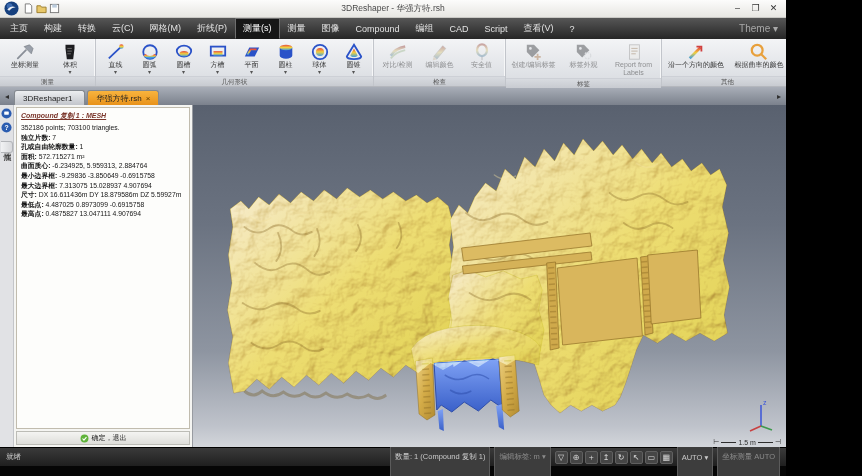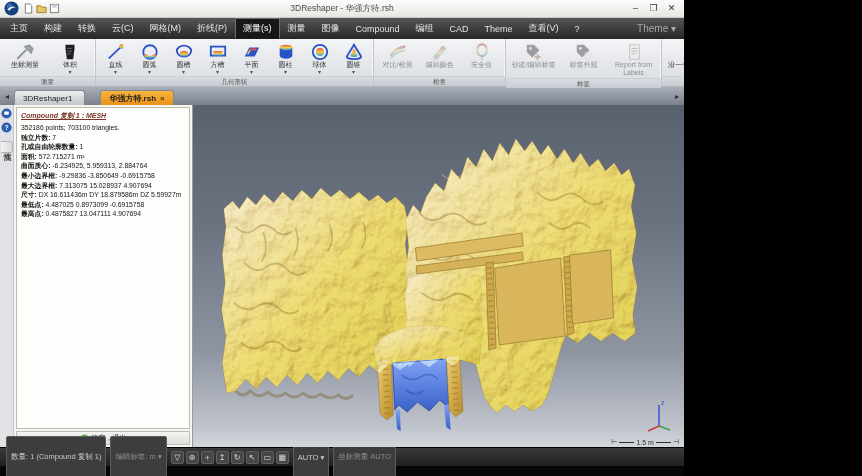--- a/index.html
+++ b/index.html
@@ -1,17 +1,17 @@
 <!DOCTYPE html>
 <html><head>
 <meta charset="utf-8">
 <style>
   *{box-sizing:border-box;margin:0;padding:0}
   html,body{background:#000}
-  .app{position:relative;width:684px;height:476px;overflow:hidden;
+  .app{position:relative;width:786px;height:476px;overflow:hidden;
        font-family:"Liberation Sans",sans-serif;background:#c2410c;
        -webkit-font-smoothing:antialiased}
   
   .titlebar{height:18px;background:linear-gradient(#fcfcfb,#e7e6e2);
     border-bottom:1px solid #c9c8c4;display:flex;align-items:center;position:relative;padding:0 4px}
   .applogo svg{width:15px;height:15px;display:block}
   .qa{display:flex;align-items:center;gap:2px;margin-left:4px}
   .qa-btn svg{width:11px;height:11px;display:block}
   .wtitle{position:absolute;left:0;right:0;text-align:center;font-size:8.5px;color:#4a4a4a;pointer-events:none}
   .wctrls{margin-left:auto;display:flex;gap:1px}
@@ -36,21 +36,21 @@
   .g1 .rbtn{width:44px}.g2 .rbtn{width:33px}.g3 .rbtn{width:41px}.g4 .rbtn{width:49px}.g5 .rbtn{width:62px}
   .rgrouplabel{height:10px;line-height:9px;font-size:6.5px;color:#555;text-align:center;
     background:linear-gradient(#d8dbe0,#c8cbd1);border-top:1px solid #cdd0d6}
   .rfill{flex:1}
   
   .tabbar{height:18px;background:linear-gradient(#a9aeb8,#7b818c);display:flex;align-items:flex-end;padding:0 2px;gap:2px}
   .tabarrow{font-size:8px;color:#2e2e2e;padding:0 3px;align-self:center}
   .tabarrow.right{margin-left:auto}
   .dtab{height:15px;display:flex;align-items:center;gap:4px;font-size:8px;padding:0 8px;color:#222;
     background:linear-gradient(#eceef0,#c2c5cb);border:1px solid #84898f;border-bottom:none;border-radius:3px 3px 0 0;white-space:nowrap}
-  .dtab.active{background:linear-gradient(#f8b43e,#e8921a);font-weight:bold}
+  .dtab.active{background:linear-gradient(#f8b43e,#e8921a);font-weight:normal}
   .dtab .close{font-size:8px;color:#5a3a00}
   
   .main{display:flex;height:342px}
   .sidestrip{width:14px;background:#e1e2e5;border-right:1px solid #c3c5c9;display:flex;flex-direction:column;align-items:center;padding-top:3px;gap:3px}
   .roundicon svg{width:11px;height:11px;display:block}
   .vtab{margin-top:5px;writing-mode:vertical-rl;font-size:8px;color:#333;
     background:linear-gradient(90deg,#f1f2f4,#d8d9dc);border:1px solid #b3b5b9;border-left:none;
     padding:5px 0;border-radius:0 3px 3px 0}
   .panel{width:179px;background:#f5f5f2;border-right:1px solid #989ba1;display:flex;flex-direction:column}
   .panelbox{flex:1;margin:2px;border:1px solid #c1bcae;background:#fdfdfb;padding:3px 4px;overflow:hidden}
@@ -134,21 +134,21 @@
       <span class="mtab">转换</span>
       <span class="mtab">云(C)</span>
       <span class="mtab">网格(M)</span>
       <span class="mtab">折线(P)</span>
       <span class="mtab active">测量(s)</span>
       <span class="mtab">测量</span>
       <span class="mtab">图像</span>
       <span class="mtab">Compound</span>
       <span class="mtab">编组</span>
       <span class="mtab">CAD</span>
-      <span class="mtab">Theme</span>
+      <span class="mtab">Script</span>
       <span class="mtab">查看(V)</span>
       <span class="mtab">?</span>
     <span class="theme">Theme ▾</span>
   </div>
 
   <div class="ribbon">
     <div class="rgroup g1">
       <div class="rbtns">
 
           <div class="rbtn">
@@ -376,21 +376,21 @@
           </div>
 
       </div>
       <div class="rgrouplabel">其他</div>
     </div>
     <div class="rfill"></div>
   </div>
 
   <div class="tabbar">
     <span class="tabarrow">◂</span>
-    <span style="display:flex;align-items:flex-end;gap:15px">
+    <span style="display:flex;align-items:flex-end;gap:2px">
 
         <span class="dtab">
           <span>3DReshaper1</span>
           <span class="close"></span>
         </span>
 
         <span class="dtab active">
           <span>华强方特.rsh</span>
           <span class="close">×</span>
         </span>
@@ -556,20 +556,21 @@
         <span>⊢</span>
           <span class="sline"></span>
         <span>1.5 m</span>
         <span class="sline"></span>
           <span>⊣</span>
       </div>
     </div>
   </div>
 
   <div class="statusbar">
+    <span class="sb-left">就绪</span>
     <span class="sb-box">数量: 1 (Compound 复制 1)</span>
     <span class="sb-box dim">编辑标签: m ▾</span>
     <span class="sb-icons">
       <span class="sb-icon">▽</span>
         <span class="sb-icon">⊕</span>
         <span class="sb-icon">＋</span>
         <span class="sb-icon">↥</span>
         <span class="sb-icon">↻</span>
         <span class="sb-icon">↖</span>
         <span class="sb-icon">▭</span>

